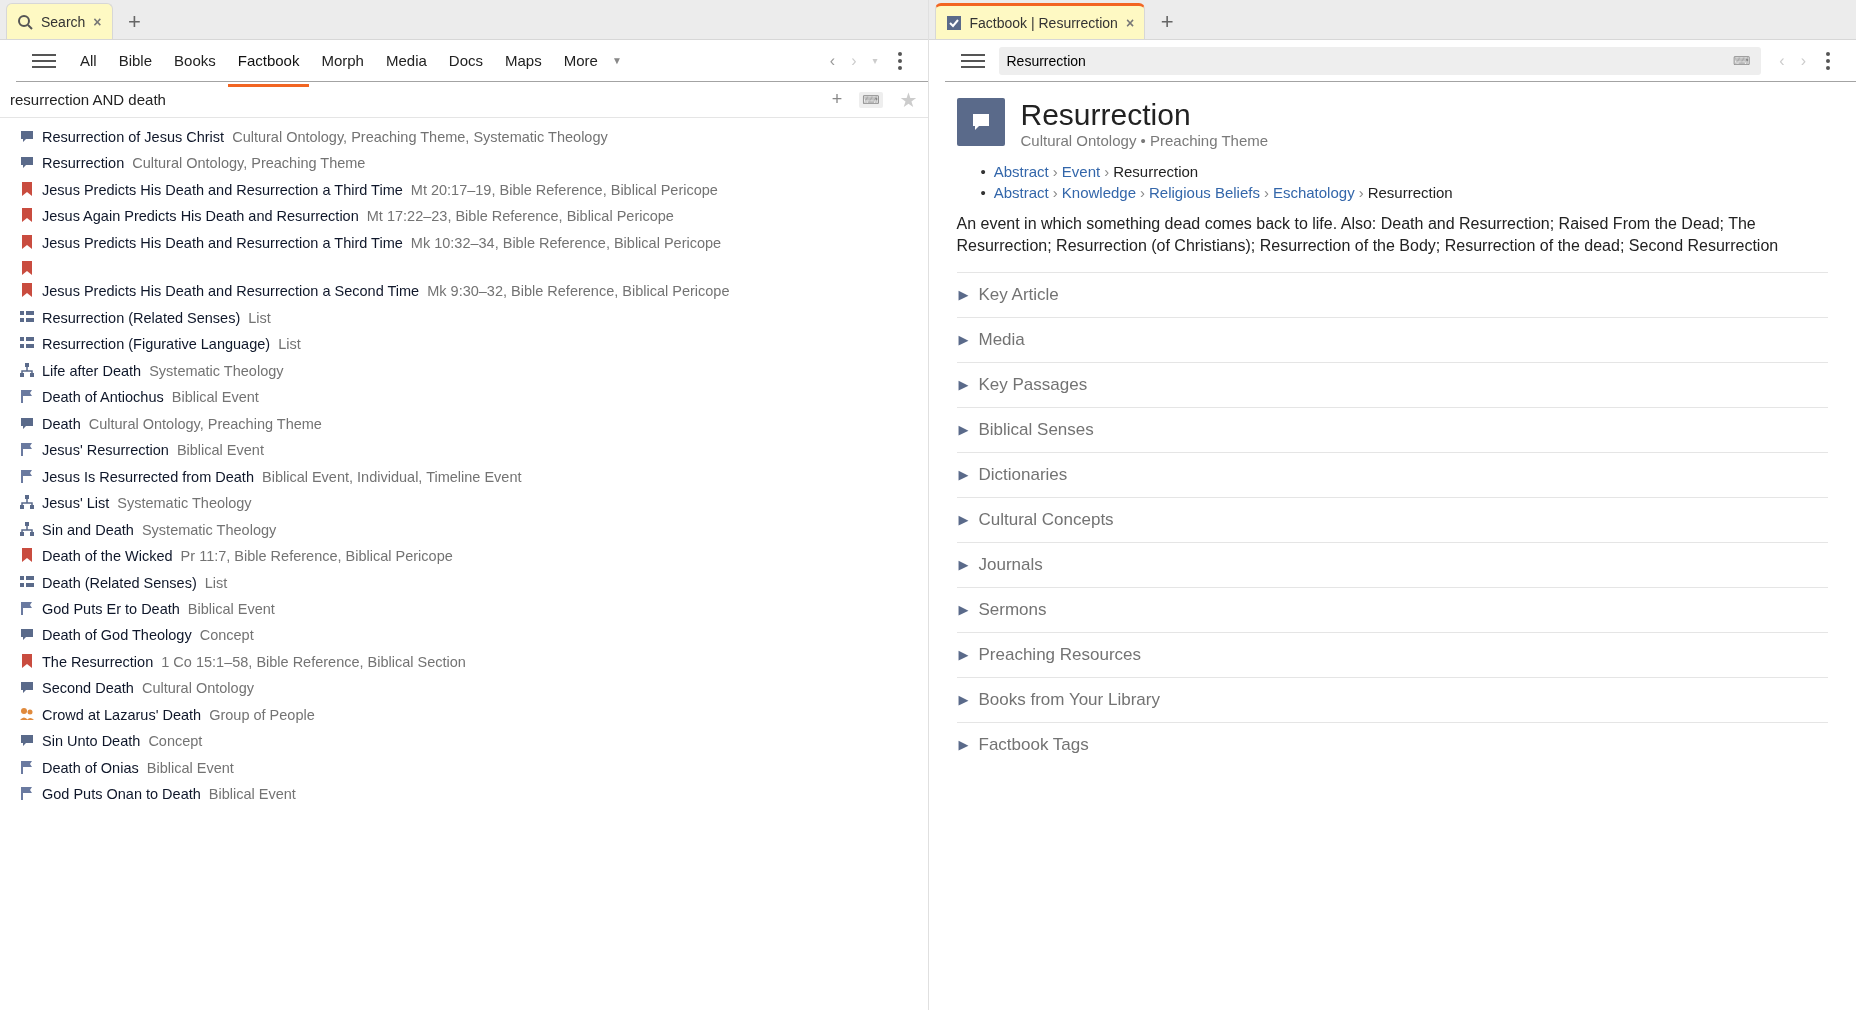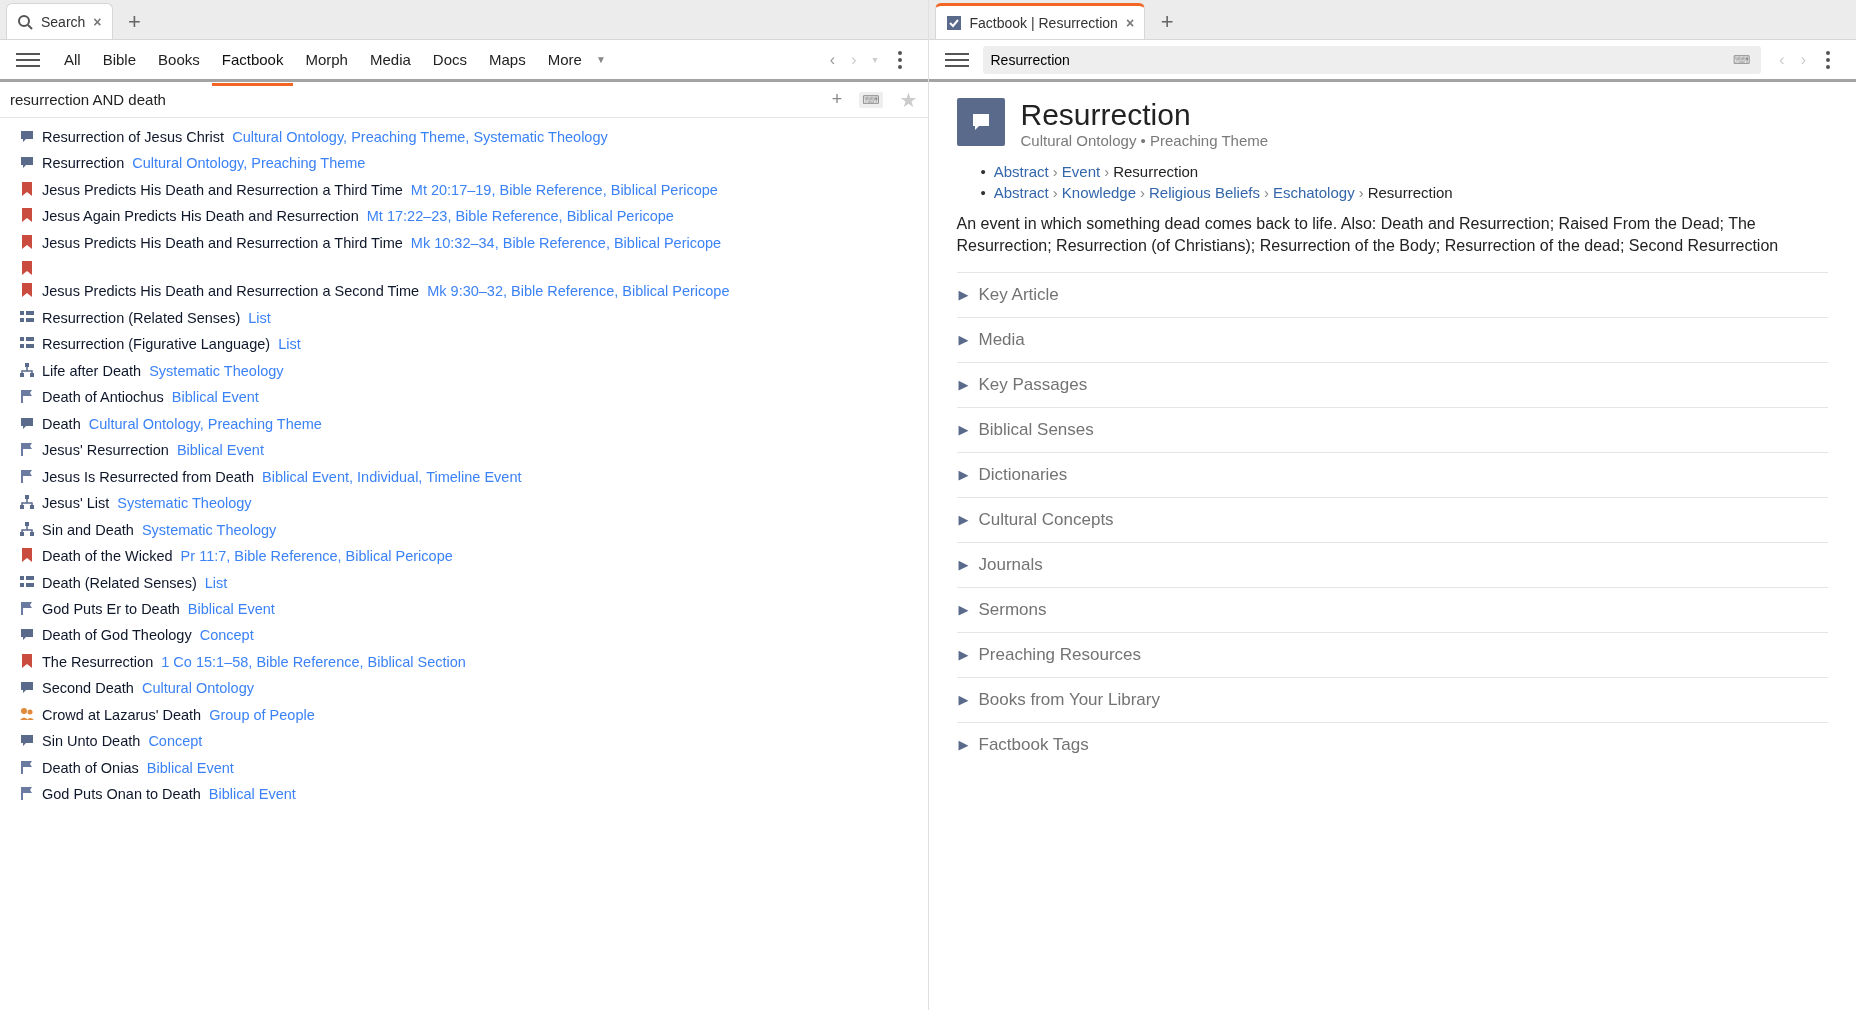--- a/index.html
+++ b/index.html
@@ -3,28 +3,28 @@
 <meta charset="utf-8">
 <style>
 * { margin:0; padding:0; box-sizing:border-box; font-family:'Segoe UI', Tahoma, Geneva, sans-serif; }
 html, body { height:100%; width:100%; background:#fff; overflow:hidden; }
 .root { display:flex; height:100vh; width:100vw; }
 .pane { flex:1; display:flex; flex-direction:column; min-width:0; border-right:1px solid #e0e0e0; }
 .pane:last-child { border-right:none; }
 
 
 .tabstrip { height:40px; background:#ececec; display:flex; align-items:flex-end; padding-left:6px; border-bottom:1px solid #d7d7d7; }
-.tab { display:flex; align-items:center; height:36px; padding:0 10px; background:#ffffff; border:1px solid #d7d7d7; border-bottom:none; border-radius:6px 6px 0 0; margin-right:4px; font-size:14px; color:#333; gap:8px; }
+.tab { display:flex; align-items:center; height:36px; padding:0 10px; background:#fef9c3; border:1px solid #d7d7d7; border-bottom:none; border-radius:6px 6px 0 0; margin-right:4px; font-size:14px; color:#333; gap:8px; }
 .tab.orange-top { border-top:3px solid #f26522; }
 .tab .close { color:#777; font-weight:bold; cursor:pointer; }
 .newtab { display:flex; align-items:center; justify-content:center; width:36px; height:34px; font-size:22px; font-weight:300; color:#666; cursor:pointer; }
 .tab-icon { width:16px; height:16px; display:flex; align-items:center; justify-content:center; }
 
 
-.toolbar { height:42px; border-bottom:3px solid #a3a3a3; display:flex; align-items:center; padding:0 16px; gap:4px; font-size:15px; color:#333; }
+.toolbar { height:42px; border-bottom:1px solid #a3a3a3; display:flex; align-items:center; padding:0 16px; gap:4px; font-size:15px; color:#333;margin-left:16px; }
 .hamburger { width:24px; height:24px; display:flex; flex-direction:column; justify-content:center; gap:4px; cursor:pointer; margin-right:10px; }
 .hamburger span { height:2px; background:#555; width:100%; }
 .toolbar .titem { padding:6px 10px; cursor:pointer; color:#222; }
 .toolbar .titem.active { color:#111; font-weight:500; border-bottom:3px solid #f26522; padding-bottom:9px; margin-bottom:-12px; }
 .toolbar .spacer { flex:1; }
 .nav-arrow { color:#999; padding:4px 6px; cursor:pointer; font-size:16px; }
 .nav-arrow.disabled { color:#ccc; }
 .kebab { display:flex; flex-direction:column; align-items:center; justify-content:center; width:24px; height:24px; gap:3px; cursor:pointer; }
 .kebab div { width:4px; height:4px; background:#555; border-radius:50%; }
 .dropdown-caret { font-size:10px; color:#888; }
@@ -33,21 +33,21 @@
 .searchrow { height:36px; border-bottom:1px solid #e5e5e5; display:flex; align-items:center; padding:0 10px; gap:17px; font-size:15px; color:#222;justify-content:center; }
 .searchrow .q { flex:1; }
 .iconbtn { color:#888; font-size:18px; cursor:pointer; }
 .star { color:#ccc; font-size:20px; }
 
 
 .results { flex:1; overflow-y:auto; padding:6px 0 6px 18px; }
 .result-row { display:flex; align-items:flex-start; gap:6px; padding:2px 0; line-height:1.55; font-size:14.5px; }
 .result-row .icon { width:18px; flex-shrink:0; display:flex; align-items:center; justify-content:center; margin-top:2px; }
 .result-row .title { color:#0f172a; cursor:pointer; }
-.result-row .meta { color:#3b82f6; margin-left:4px; }
+.result-row .meta { color:#737373; margin-left:4px; }
 .results::-webkit-scrollbar { width:10px; }
 .results::-webkit-scrollbar-thumb { background:#cfcfcf; border-radius:5px; }
 
 
 .fb-input-wrap { flex:1; display:flex; align-items:center; background:#eee; border-radius:3px; padding:0 8px; height:28px; margin-right:8px; }
 .fb-input-wrap input { flex:1; border:none; background:transparent; outline:none; font-size:14px; }
 .fb-body { flex:1; overflow-y:auto; padding:16px 28px 0 28px; }
 .fb-header { display:flex; gap:16px; margin-bottom:14px; }
 .fb-icon { width:48px; height:48px; background:#5a6a8a; color:#fff; display:flex; align-items:center; justify-content:center; font-size:20px; border-radius:2px; }
 .fb-title { font-size:30px; font-weight:400; color:#222; }

